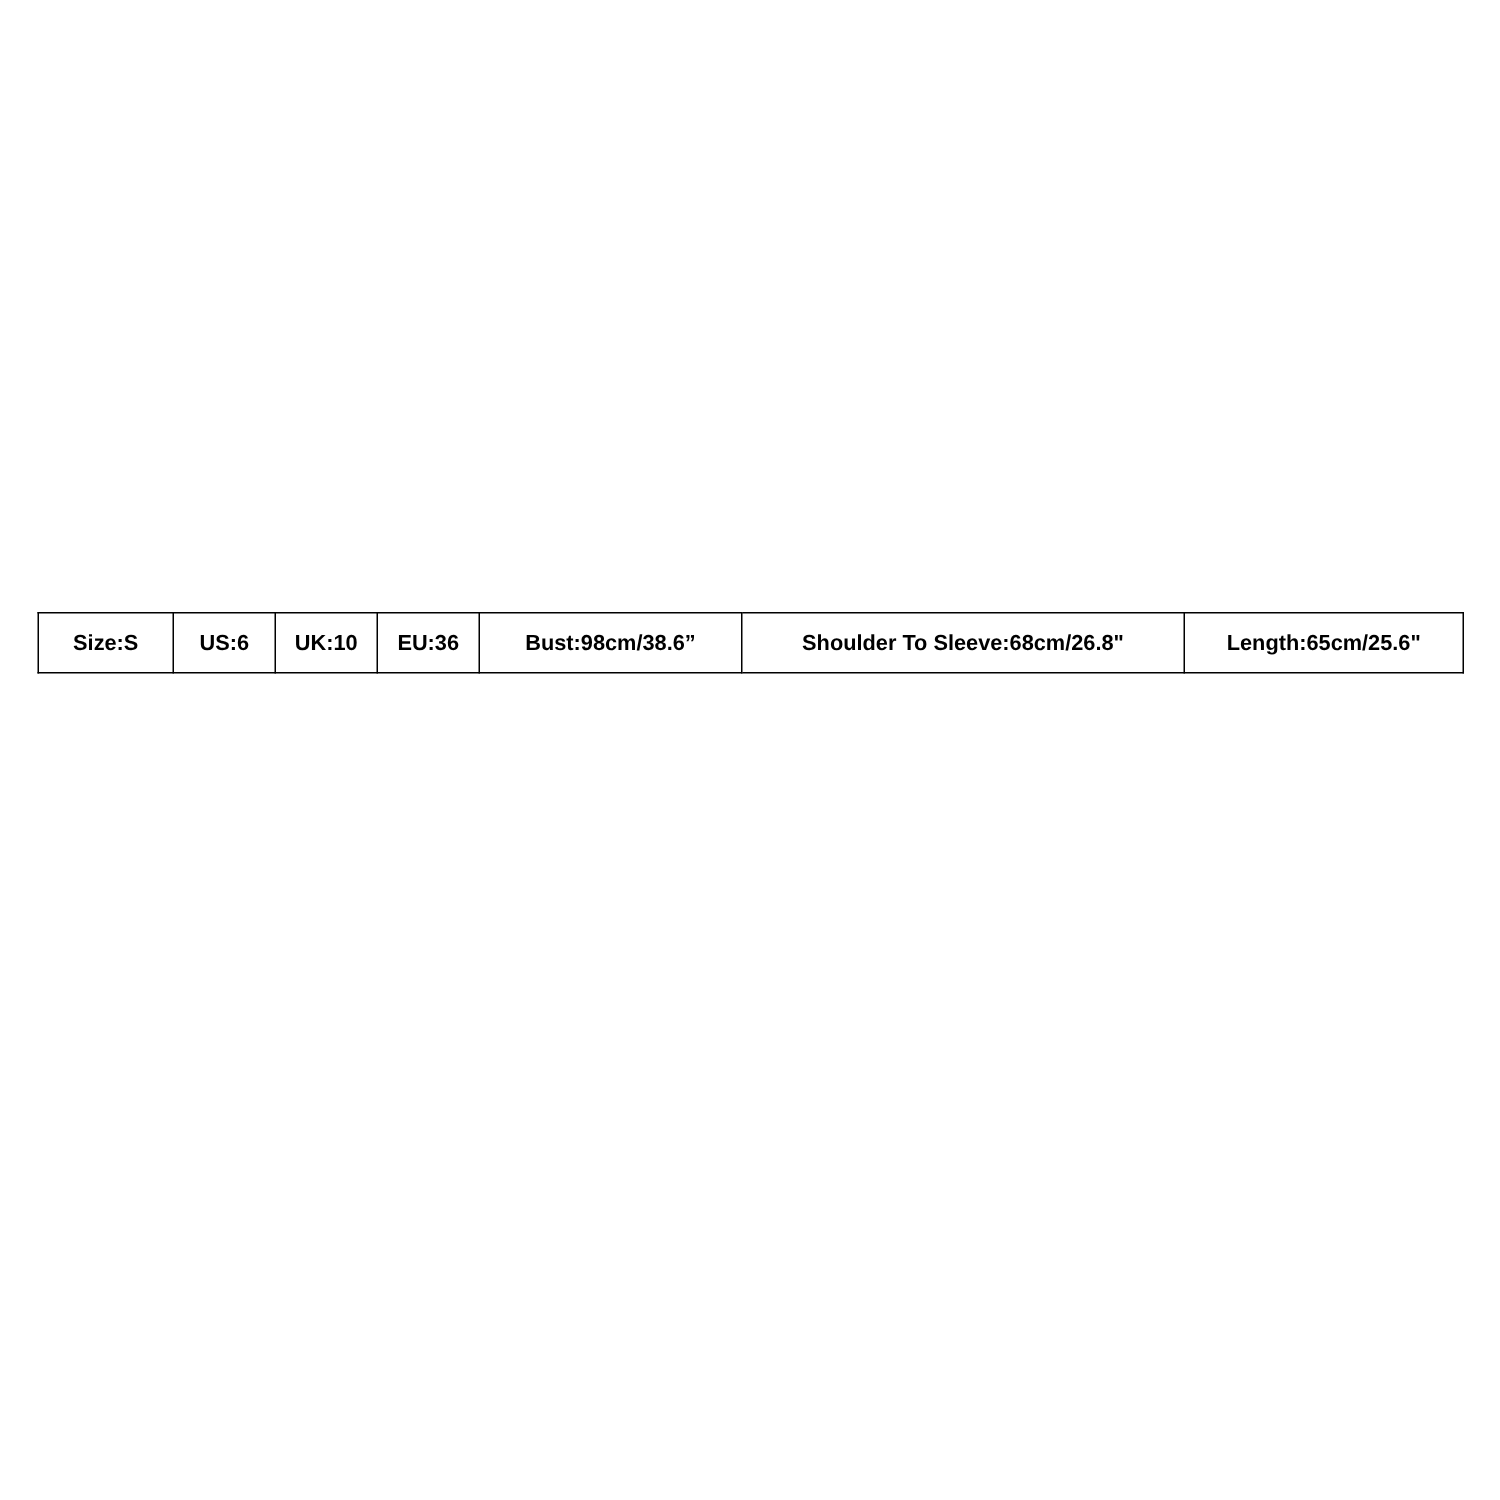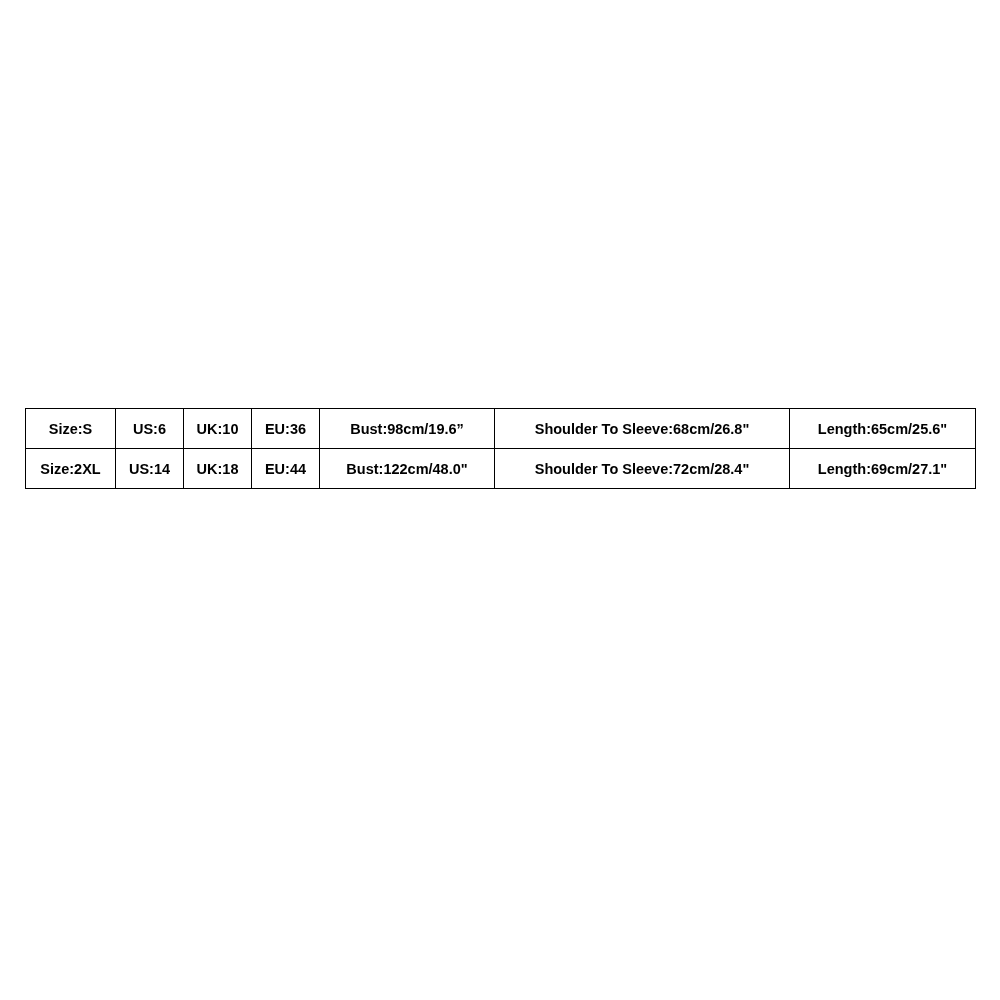--- a/index.html
+++ b/index.html
@@ -58,28 +58,19 @@
       <col class="c-bust">
       <col class="c-shoulder">
       <col class="c-length">
     </colgroup>
     <tbody>
       <tr>
         <td>Size:S</td>
         <td>US:6</td>
         <td>UK:10</td>
         <td>EU:36</td>
-        <td>Bust:98cm/19.6”</td>
+        <td>Bust:98cm/38.6”</td>
         <td>Shoulder To Sleeve:68cm/26.8"</td>
         <td>Length:65cm/25.6"</td>
-      </tr>
-      <tr>
-        <td>Size:2XL</td>
-        <td>US:14</td>
-        <td>UK:18</td>
-        <td>EU:44</td>
-        <td>Bust:122cm/48.0"</td>
-        <td>Shoulder To Sleeve:72cm/28.4"</td>
-        <td>Length:69cm/27.1"</td>
       </tr>
     </tbody>
   </table>
 </div>
 
 </body></html>

